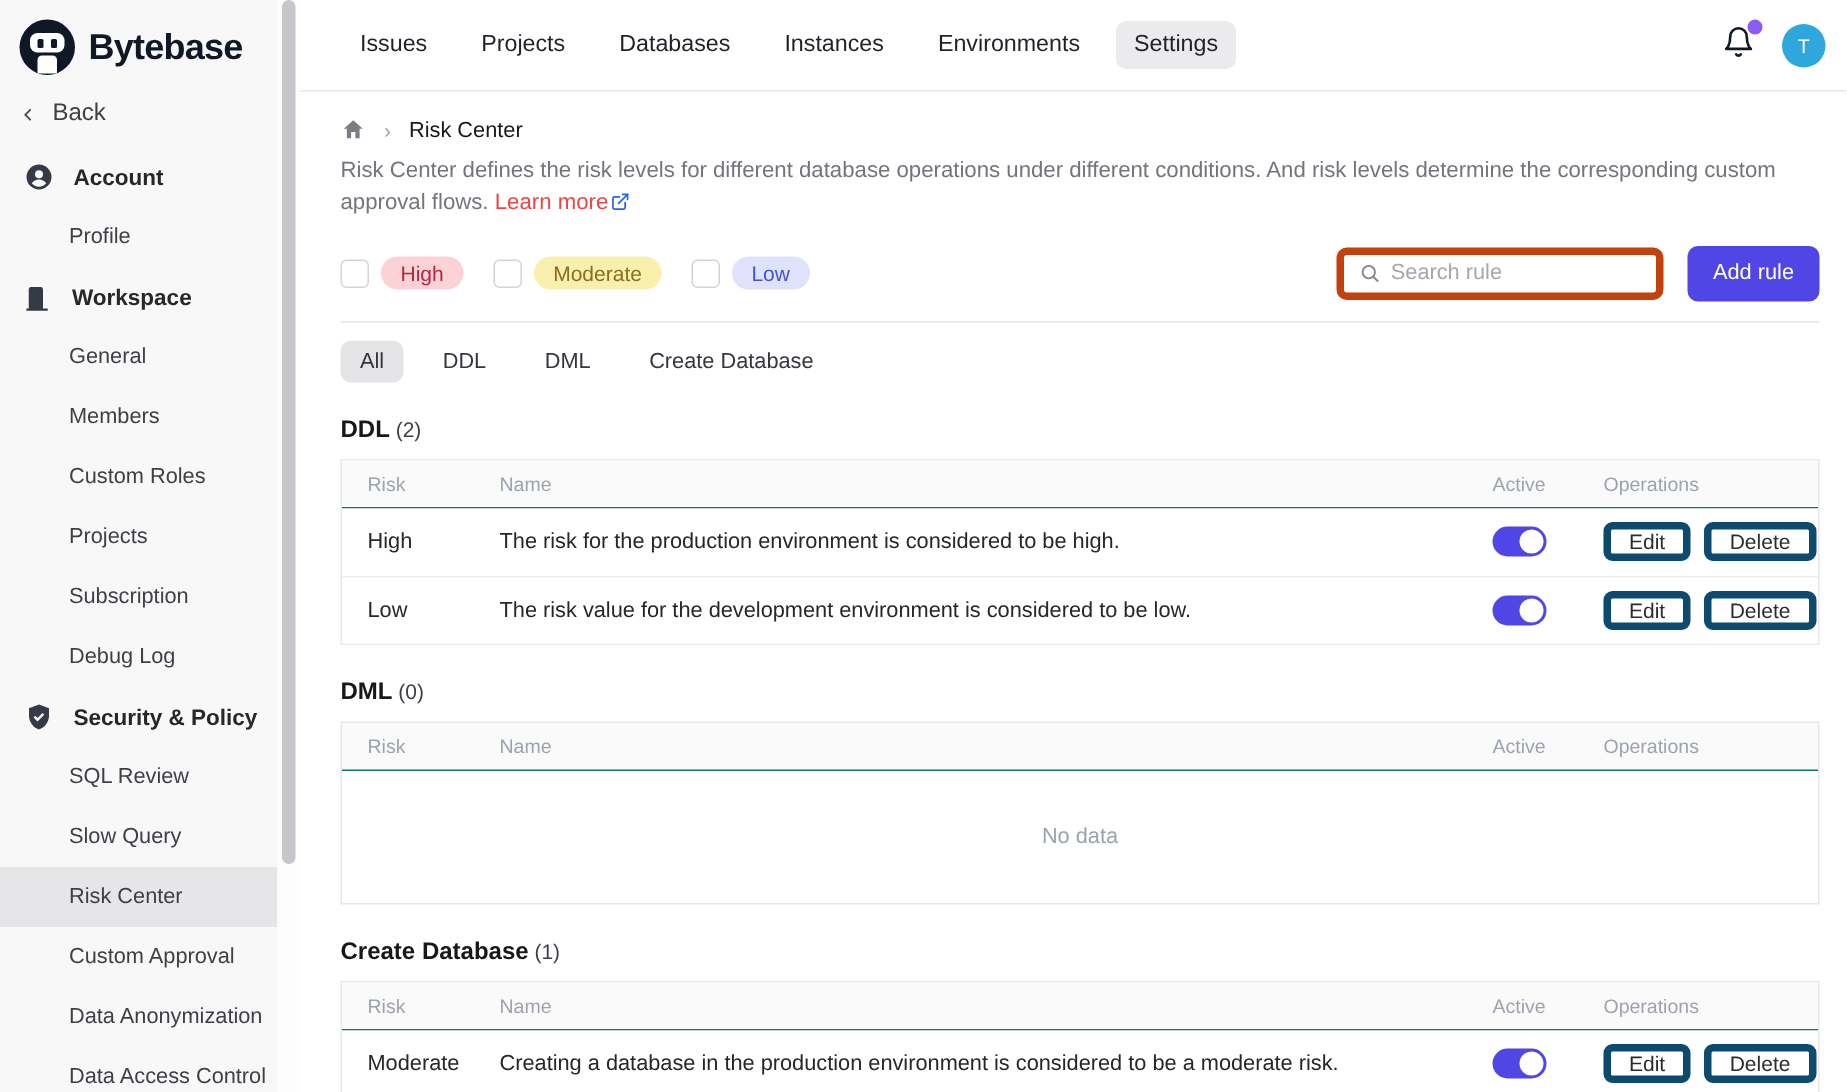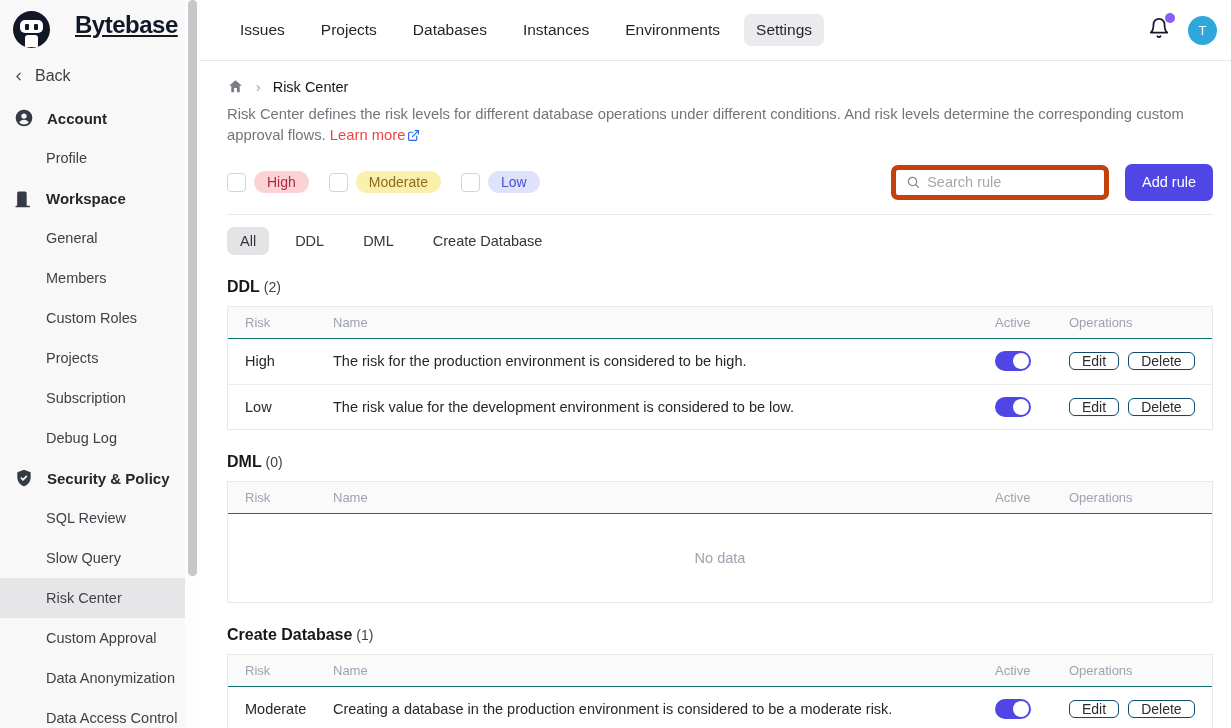--- a/index.html
+++ b/index.html
@@ -2,31 +2,31 @@
 <html><head>
 <meta charset="utf-8">
 <style>
   * { margin:0; padding:0; box-sizing:border-box; }
   html,body { width:1231px; height:728px; overflow:hidden; }
   body { font-family:"Liberation Sans", sans-serif; background:#fff; color:#18181b; }
   .app { display:flex; height:728px; }
 
   
   .sidebar { width:185px; flex-shrink:0; background:#f8f8f9; overflow:hidden; }
-  .logo-row { display:flex; gap:25px; padding:11px 0 4px 13px; height:56px;text-decoration:underline; }
+  .logo-row { display:flex; align-items:center; gap:9px; padding:11px 0 4px 13px; height:56px; }
   .logo-mark { width:37px; height:37px; border-radius:50%; background:#101828; position:relative; overflow:hidden; flex-shrink:0; }
   .logo-face { position:absolute; left:7px; top:9px; width:23px; height:13px; background:#fff; border-radius:5px; }
   .logo-eye { position:absolute; top:4px; width:4px; height:6px; background:#101828; border-radius:1px; }
   .logo-eye.l { left:5px; } .logo-eye.r { right:5px; }
   .logo-body { position:absolute; left:12px; top:24px; width:13px; height:12px; background:#fff; border-radius:3px 3px 0 0; }
   .logo-text { font-size:24px; font-weight:800; color:#101828; letter-spacing:-0.5px; }
 
   .back-row { display:flex; align-items:center; gap:10px; height:40px; padding-left:12px; font-size:16px; color:#3f3f46; cursor:pointer; }
   .side-list { margin-top:2px; }
-  .side-section-header { display:flex; align-items:center; gap:13px; height:40px; padding-left:14px; font-size:15px; font-weight:700; color:#27272a; }
+  .side-section-header { display:flex; align-items:center; gap:13px; height:40px; padding-left:4px; font-size:15px; font-weight:700; color:#27272a;margin-left:12px; }
   .side-section-header svg { color:#343a46; }
   .side-item { display:flex; align-items:center; height:40px; padding-left:46px; font-size:14.5px; color:#3f3f46; cursor:pointer; }
   .side-item.selected { background:#e6e6e9; }
 
   
   .scrollcol { width:15px; flex-shrink:0; background:#fdfdfd; position:relative; }
   .scroll-thumb { position:absolute; top:0px; left:3px; width:9px; height:576px; background:#c6c6cb; border-radius:5px; }
 
   
   .main { flex:1; min-width:0; display:flex; flex-direction:column; background:#fff; }
@@ -71,21 +71,21 @@
   .t-head > div { font-size:13px; color:#9ca3af; padding-left:17px; }
   .t-row { display:grid; grid-template-columns:88px 1fr 74px 160px; align-items:center; height:45px; background:#fff; }
   .t-row + .t-row { border-top:1px solid #edeef0; }
   .t-row > div { padding-left:17px; font-size:14.5px; color:#26272b; }
   .t-empty { height:88px; display:flex; align-items:center; justify-content:center; font-size:14.5px; color:#9ca3af; background:#fff; }
 
   .toggle { width:36px; height:20px; border-radius:10px; background:#4f46e5; position:relative; cursor:pointer; }
   .toggle .knob { position:absolute; top:2px; right:2px; width:16px; height:16px; border-radius:50%; background:#fff; }
 
   .ops { display:flex; gap:9px; }
-  .op-btn { background:#fff; border:1px solid #0c4a6e; border-radius:6px; padding:0 12px; font-size:14px; font-family:inherit; color:#2b2c30; cursor:pointer; box-shadow:0 1px 1px rgba(0,0,0,0.03); }
+  .op-btn { background:#fff; border:5px solid #0c4a6e; border-radius:6px; padding:0 12px; font-size:14px; font-family:inherit; color:#2b2c30; cursor:pointer; box-shadow:0 1px 1px rgba(0,0,0,0.03); }
 </style>
 </head>
 <body>
 
 <div class="app">
 
   <aside class="sidebar">
     <div class="logo-row">
       <div class="logo-mark">
         <div class="logo-face">

